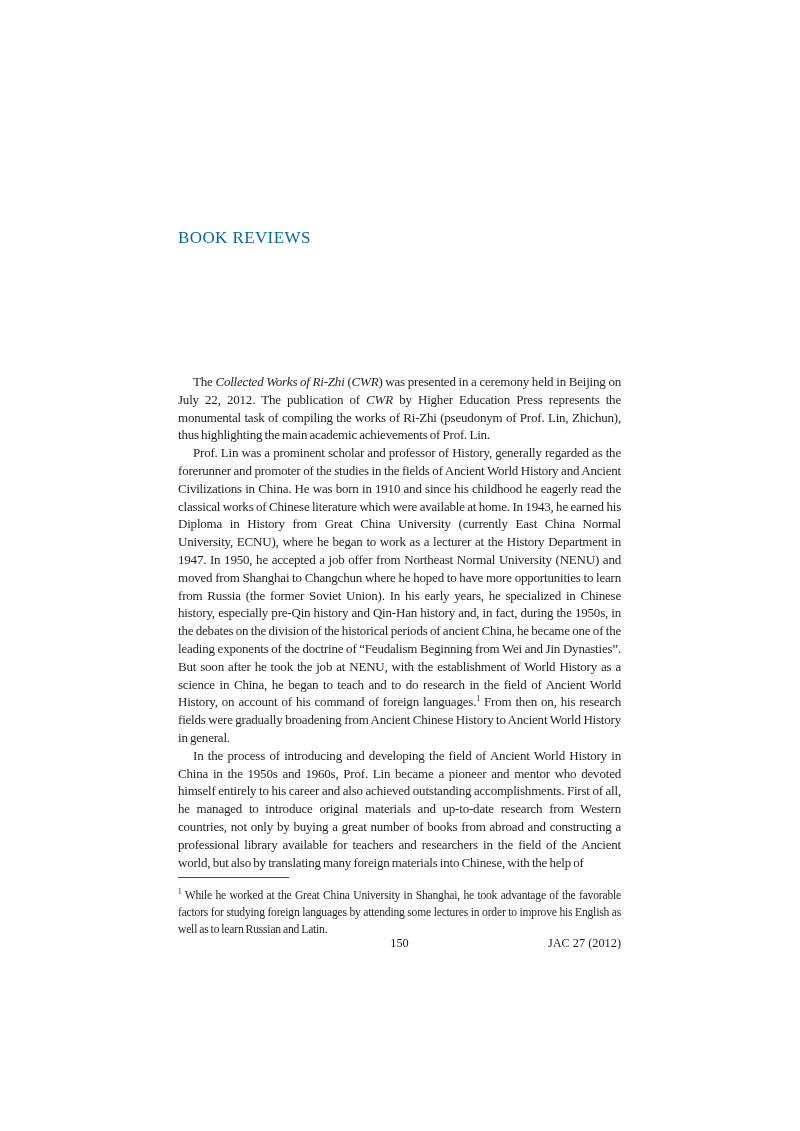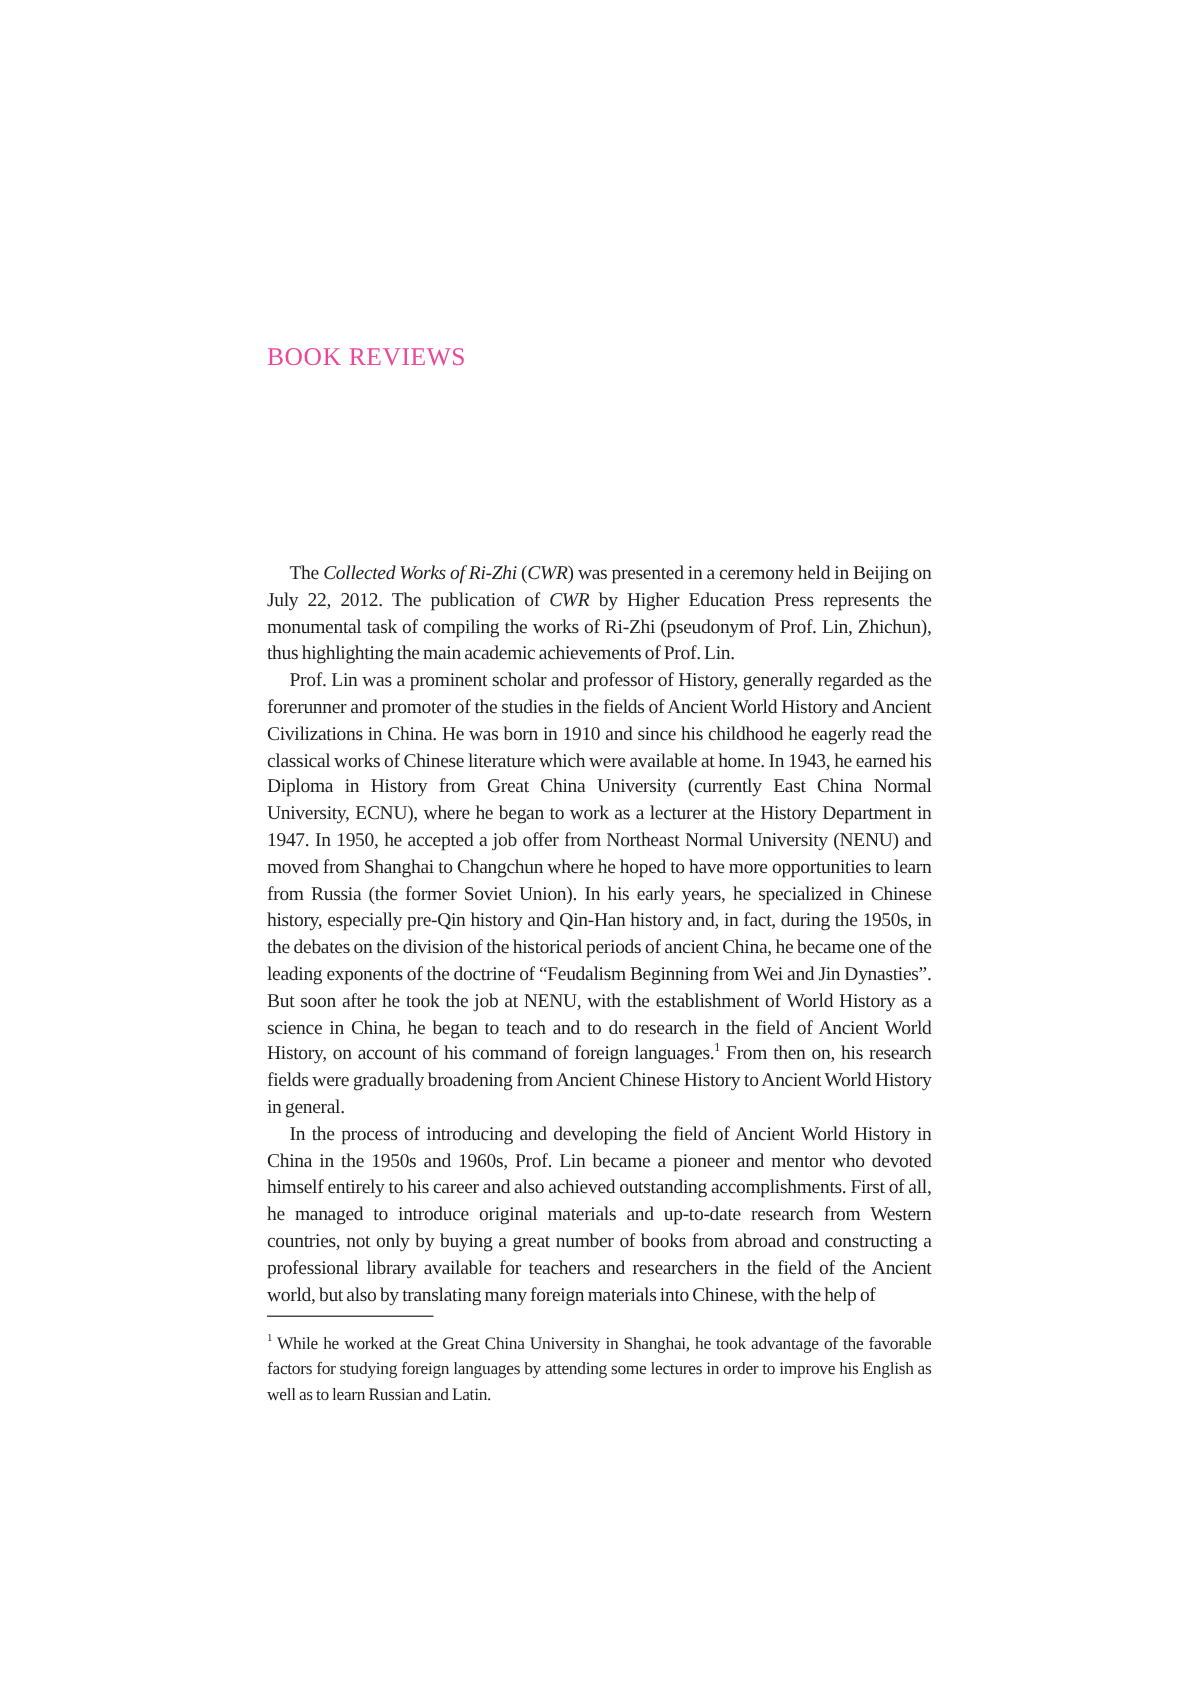--- a/index.html
+++ b/index.html
@@ -21,21 +21,21 @@
     background: #ffffff;
   }
   .section-title {
     position: absolute;
     left: 178px;
     top: 228px;
     margin: 0;
     font-size: 17px;
     font-weight: 400;
     letter-spacing: 0.4px;
-    color: #ec4899;
+    color: #0369a1;
   }
   .citation {
     position: absolute;
     left: 178px;
     top: 291px;
     width: 443px;
     margin: 0;
     font-size: 13px;
     line-height: 17.8px;
     text-align: justify;
@@ -116,14 +116,18 @@
     <p class="para"><span>The </span><span class="seg-italic">Collected Works of Ri-Zhi</span><span> (</span><span class="seg-italic">CWR</span><span>) was presented in a ceremony held in Beijing on July 22, 2012. The publication of </span><span class="seg-italic">CWR</span><span> by Higher Education Press represents the monumental task of compiling the works of Ri-Zhi (pseudonym of Prof. Lin, Zhichun), thus highlighting the main academic achievements of Prof. Lin.</span></p>
     <p class="para"><span>Prof. Lin was a prominent scholar and professor of History, generally regarded as the forerunner and promoter of the studies in the fields of Ancient World History and Ancient Civilizations in China. He was born in 1910 and since his childhood he eagerly read the classical works of Chinese literature which were available at home. In 1943, he earned his Diploma in History from Great China University (currently East China Normal University, ECNU), where he began to work as a lecturer at the History Department in 1947. In 1950, he accepted a job offer from Northeast Normal University (NENU) and moved from Shanghai to Changchun where he hoped to have more opportunities to learn from Russia (the former Soviet Union). In his early years, he specialized in Chinese history, especially pre-Qin history and Qin-Han history and, in fact, during the 1950s, in the debates on the division of the historical periods of ancient China, he became one of the leading exponents of the doctrine of “Feudalism Beginning from Wei and Jin Dynasties”. But soon after he took the job at NENU, with the establishment of World History as a science in China, he began to teach and to do research in the field of Ancient World History, on account of his command of foreign languages.</span><span class="seg-sup">1</span><span> From then on, his research fields were gradually broadening from Ancient Chinese History to Ancient World History in general.</span></p>
     <p class="para"><span>In the process of introducing and developing the field of Ancient World History in China in the 1950s and 1960s, Prof. Lin became a pioneer and mentor who devoted himself entirely to his career and also achieved outstanding accomplishments. First of all, he managed to introduce original materials and up-to-date research from Western countries, not only by buying a great number of books from abroad and constructing a professional library available for teachers and researchers in the field of the Ancient world, but also by translating many foreign materials into Chinese, with the help of</span></p>
   </div>
 
   <div class="footnote-area">
     <div class="footnote-rule"></div>
     <p class="footnote"><span class="seg-sup">1</span><span>  While he worked at the Great China University in Shanghai, he took advantage of the favorable factors for studying foreign languages by attending some lectures in order to improve his English as well as to learn Russian and Latin.</span></p>
   </div>
 
+  <div class="footer">
+    <span class="page-number">150</span>
+    <span class="journal-ref">JAC 27 (2012)</span>
+  </div>
 
 </div>
 
 </body></html>

